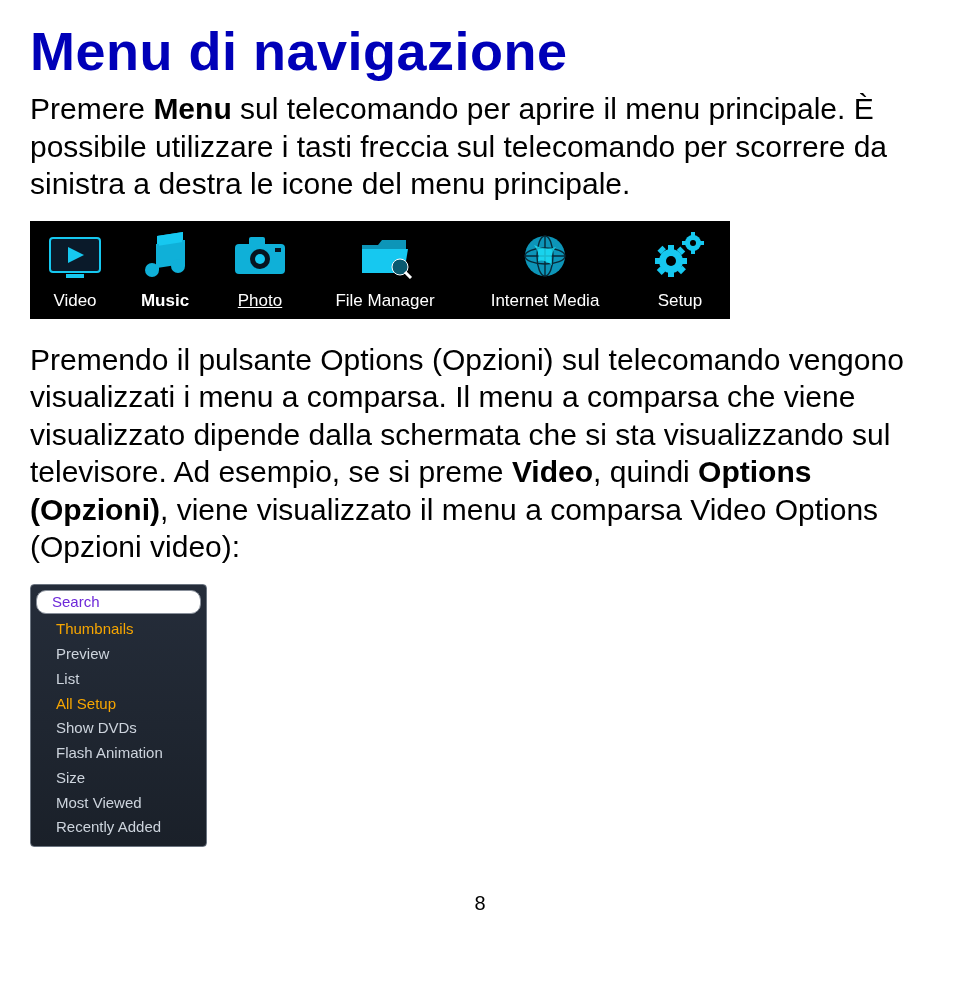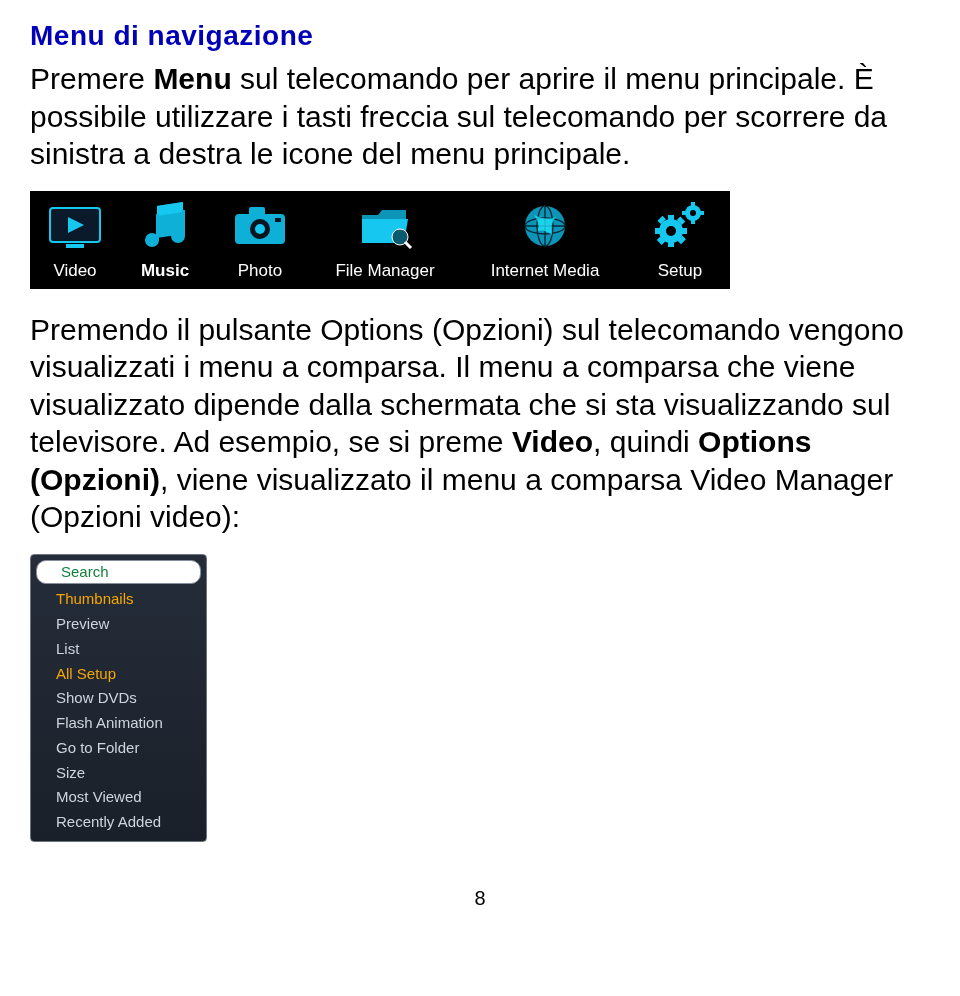--- a/index.html
+++ b/index.html
@@ -6,21 +6,21 @@
     margin: 0;
     padding: 20px 30px;
     font-family: Arial, Helvetica, sans-serif;
     background: #ffffff;
     width: 960px;
     box-sizing: border-box;
   }
   h1.title {
     color: #0000B8;
     font-family: "Century Gothic", Futura, Arial, sans-serif;
-    font-size: 28px;
+    font-size: 54px;
     font-weight: bold;
     margin: 0 0 8px 0;
     letter-spacing: 0.5px;
   }
   p.body {
     font-size: 30px;
     line-height: 1.25;
     margin: 0 0 18px 0;
     color: #000;
   }
@@ -35,21 +35,21 @@
   }
   .menu-item {
     flex: 0 0 auto;
     text-align: center;
     color: #fff;
     font-size: 14px;
     padding: 6px 0 8px 0;
   }
   .menu-item.video { width: 90px; }
   .menu-item.music { width: 90px; font-weight: bold; }
-  .menu-item.photo { width: 100px; }
+  .menu-item.photo { width: 100px; text-decoration: underline; }
   .menu-item.fm    { width: 150px; }
   .menu-item.im    { width: 170px; }
   .menu-item.setup { width: 100px; }
   .icon-box {
     width: 62px;
     height: 58px;
     margin: 0 auto 6px auto;
     display: flex;
     align-items: center;
     justify-content: center;
@@ -71,24 +71,24 @@
   }
   .popup-row {
     font-family: Arial, sans-serif;
     font-size: 15px;
     color: #cdd4dd;
     padding: 3px 25px;
     line-height: 1.25;
   }
   .popup-row.selected {
     background: #fff;
-    color: #15803d;
+    color: #6d28d9;
     border-radius: 10px;
     margin: 3px 5px;
-    padding: 2px 24px;
+    padding: 2px 15px;
     border: 1px solid #888f9a;
   }
   .popup-row.highlight {
     color: #f7a600;
   }
 
   .page-num {
     text-align: center;
     font-size: 20px;
     margin-top: 45px;
@@ -186,30 +186,29 @@
             <rect x="46" y="10" width="5" height="4"></rect>
         </g>
         <circle cx="40" cy="12" r="3" fill="#000"></circle>
       </svg>
     </div>
     <div class="label">Setup</div>
   </div>
 </div>
 
 <p class="body">
-  <span>Premendo il pulsante Options (Opzioni) sul telecomando vengono visualizzati i menu a comparsa. Il menu a comparsa che viene visualizzato dipende dalla schermata che si sta visualizzando sul televisore. Ad esempio, se si preme </span><b>Video</b><span>, quindi </span><b>Options (Opzioni)</b><span>, viene visualizzato il menu a comparsa Video Manager (Opzioni video):</span>
+  <span>Premendo il pulsante Options (Opzioni) sul telecomando vengono visualizzati i menu a comparsa. Il menu a comparsa che viene visualizzato dipende dalla schermata che si sta visualizzando sul televisore. Ad esempio, se si preme </span><b>Video</b><span>, quindi </span><b>Options (Opzioni)</b><span>, viene visualizzato il menu a comparsa Video Options (Opzioni video):</span>
 </p>
 
 <div class="popup" id="popup">
     <div class="popup-row selected">Search</div>
     <div class="popup-row highlight">Thumbnails</div>
     <div class="popup-row">Preview</div>
     <div class="popup-row">List</div>
     <div class="popup-row highlight">All Setup</div>
     <div class="popup-row">Show DVDs</div>
     <div class="popup-row">Flash Animation</div>
-    <div class="popup-row">Go to Folder</div>
     <div class="popup-row">Size</div>
     <div class="popup-row">Most Viewed</div>
     <div class="popup-row">Recently Added</div>
   </div>
 
 <div class="page-num">8</div>
 
 </body></html>

